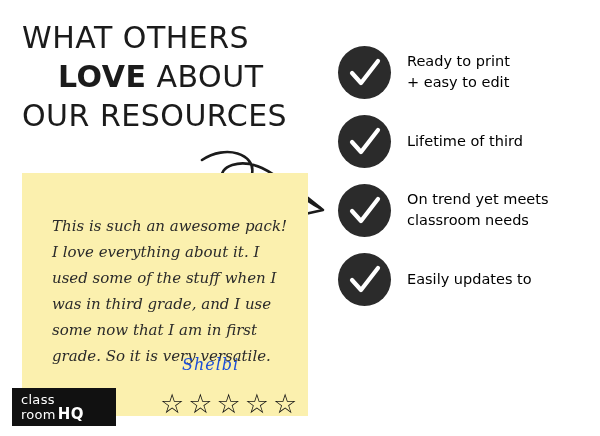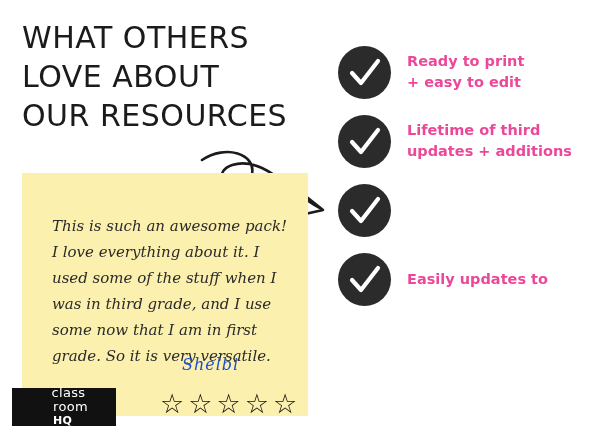--- a/index.html
+++ b/index.html
@@ -31,21 +31,22 @@
   .headline-line {
     font-family: "DejaVu Sans", sans-serif;
     font-size: 30px;
     line-height: 39px;
     letter-spacing: 0.5px;
     color: #1b1b1b;
     font-weight: 400;
     white-space: nowrap;
   }
   .headline-line.bold-lead .bold {
-    font-weight: 400;
+    font-weight: 700;
+    margin-left: 36px;
   }
 
   
   .testimonial {
     position: absolute;
     left: 22px;
     top: 173px;
     width: 286px;
     height: 243px;
     background: #fbf0ae;
@@ -94,36 +95,34 @@
     top: 388px;
     width: 104px;
     height: 38px;
     background: #111111;
     color: #ffffff;
     display: flex;
     flex-direction: column;
     justify-content: center;
     padding-left: 9px;
     box-sizing: border-box;
-    align-items: center;
   }
   .logo-line1, .logo-line2 {
     font-family: "DejaVu Sans", sans-serif;
     font-size: 13px;
     line-height: 14px;
     letter-spacing: 0.3px;
   }
   .logo-line2 {
     display: flex;
     align-items: baseline;
-    flex-direction: column;
   }
   .logo-hq {
     font-weight: 700;
-    font-size: 11px;
+    font-size: 15px;
     margin-left: 2px;
   }
 
   
   .squiggle {
     position: absolute;
     left: 196px;
     top: 148px;
     width: 150px;
     height: 90px;
@@ -154,22 +153,21 @@
   .check-badge svg {
     position: absolute;
     left: 0;
     top: 0;
   }
   .feature-text {
     margin-left: 16px;
     font-family: "DejaVu Sans", sans-serif;
     font-size: 14.5px;
     line-height: 21px;
-    color: #ec4899;
-    font-weight: bold;
+    color: #000000;
   }
 </style>
 </head>
 <body>
 
 <div class="page">
 
   <div class="headline">
     <div class="headline-line">WHAT OTHERS</div>
     <div class="headline-line bold-lead"><span class="bold">LOVE</span><span> ABOUT</span></div>
@@ -217,30 +215,33 @@
     </div>
 
     <div class="feature-row">
       <div class="check-badge">
         <svg width="53" height="53" viewBox="0 0 53 53">
             <path d="M14 27 L23 37 L40 15" stroke="#ffffff" stroke-width="4.2" fill="none" stroke-linecap="round" stroke-linejoin="round"></path>
           </svg>
       </div>
       <div class="feature-text">
         <div>Lifetime of third</div>
-        <div>updates + additions</div>
-      </div>
-    </div>
-
-
-    <div class="feature-row">
-      <div class="check-badge">
-        <svg width="53" height="53" viewBox="0 0 53 53">
-            <path d="M14 27 L23 37 L40 15" stroke="#ffffff" stroke-width="4.2" fill="none" stroke-linecap="round" stroke-linejoin="round"></path>
-          </svg>
+      </div>
+    </div>
+
+
+    <div class="feature-row">
+      <div class="check-badge">
+        <svg width="53" height="53" viewBox="0 0 53 53">
+            <path d="M14 27 L23 37 L40 15" stroke="#ffffff" stroke-width="4.2" fill="none" stroke-linecap="round" stroke-linejoin="round"></path>
+          </svg>
+      </div>
+      <div class="feature-text">
+        <div>On trend yet meets</div>
+        <div>classroom needs</div>
       </div>
     </div>
 
     <div class="feature-row">
       <div class="check-badge">
         <svg width="53" height="53" viewBox="0 0 53 53">
             <path d="M14 27 L23 37 L40 15" stroke="#ffffff" stroke-width="4.2" fill="none" stroke-linecap="round" stroke-linejoin="round"></path>
           </svg>
       </div>
       <div class="feature-text">

